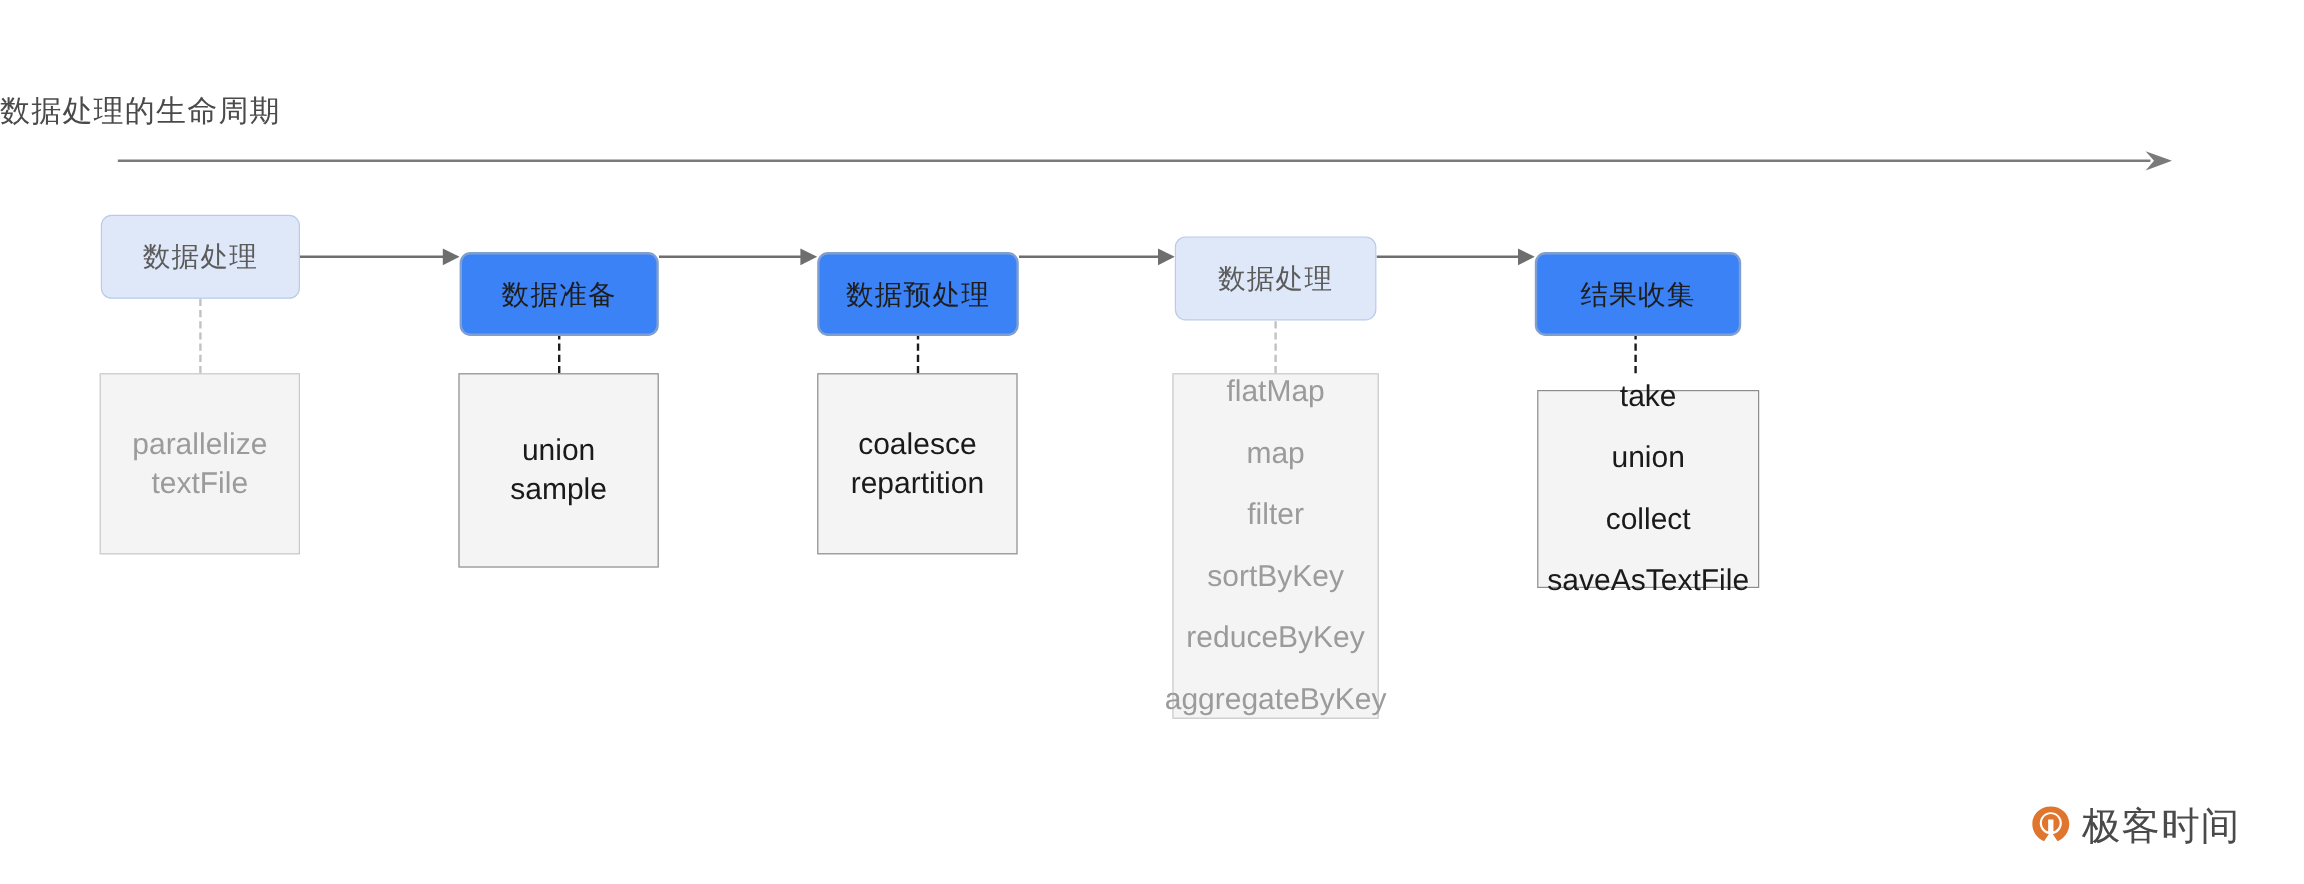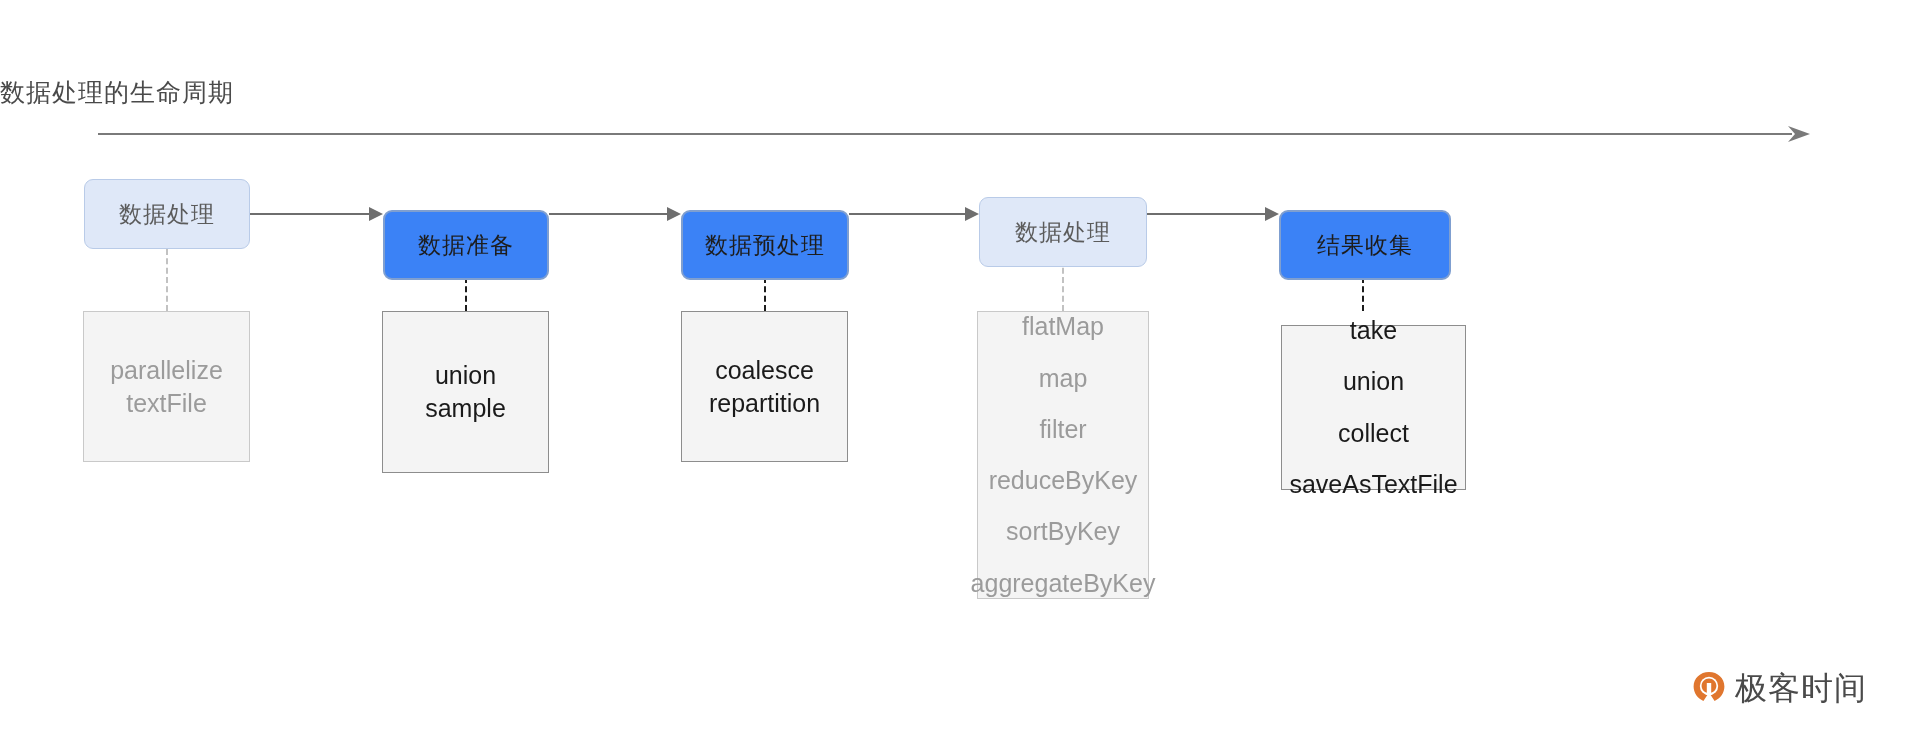--- a/index.html
+++ b/index.html
@@ -141,22 +141,22 @@
         <span>sample</span>
       </div>
       <div class="ops strong" style="left: 681px; top: 311px; width: 167px; height: 151px;">
         <span>coalesce</span>
         <span>repartition</span>
       </div>
       <div class="ops weak spaced" style="left: 977px; top: 311px; width: 172px; height: 288px;">
         <span>flatMap</span>
         <span>map</span>
         <span>filter</span>
+        <span>sortByKey</span>
         <span>reduceByKey</span>
-        <span>sortByKey</span>
         <span>aggregateByKey</span>
       </div>
       <div class="ops strong spaced" style="left: 1281px; top: 311px; width: 185px; height: 165px; margin-top: 14px;">
         <span>take</span>
         <span>union</span>
         <span>collect</span>
         <span>saveAsTextFile</span>
       </div>
     </div>
 

